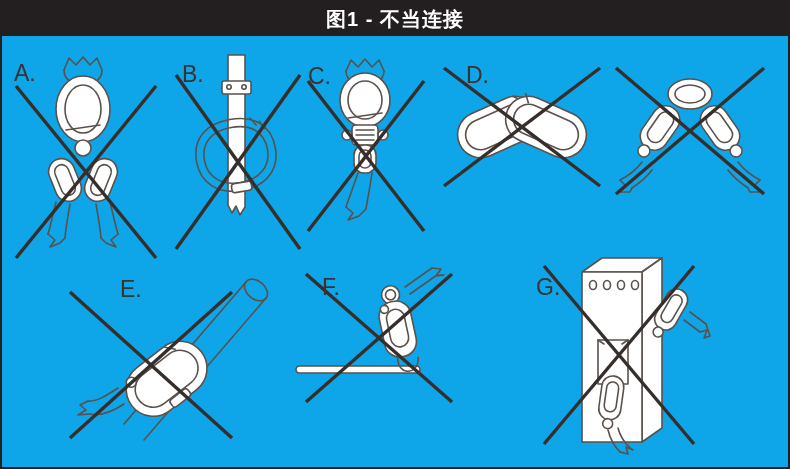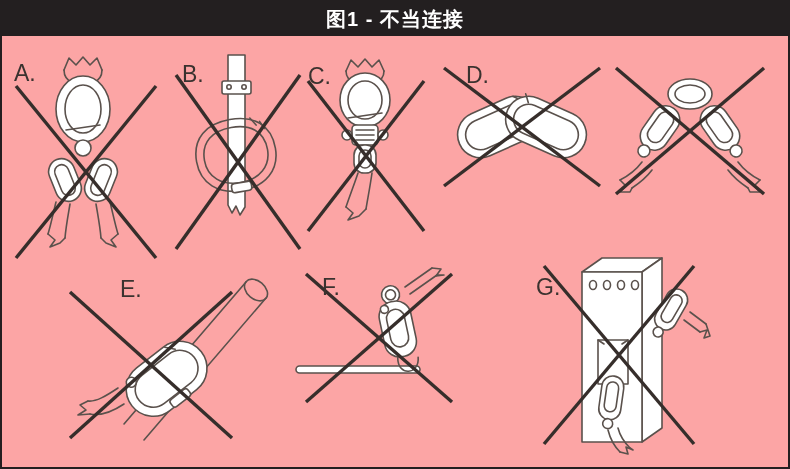--- a/index.html
+++ b/index.html
@@ -1,19 +1,19 @@
 <!DOCTYPE html>
 <html><head>
 <meta charset="utf-8">
 <style>
   html,body { margin:0; padding:0; background:#ffffff; }
   body { font-family:"Liberation Sans", sans-serif; }
   .canvas {
     position:relative; width:790px; height:469px; box-sizing:border-box;
-    border:2px solid #231f20; background:#fca5a5; overflow:hidden;
+    border:2px solid #231f20; background:#0ea5e9; overflow:hidden;
   }
   .header {
     position:absolute; left:0; top:0; width:100%; height:34px;
     background:#231f20; display:flex; align-items:center; justify-content:center;
   }
   .header .title {
     color:#ffffff; font-size:20px; font-weight:bold; letter-spacing:1px;
     font-family:"Liberation Sans", sans-serif;
   }
   .figure { position:absolute; }

